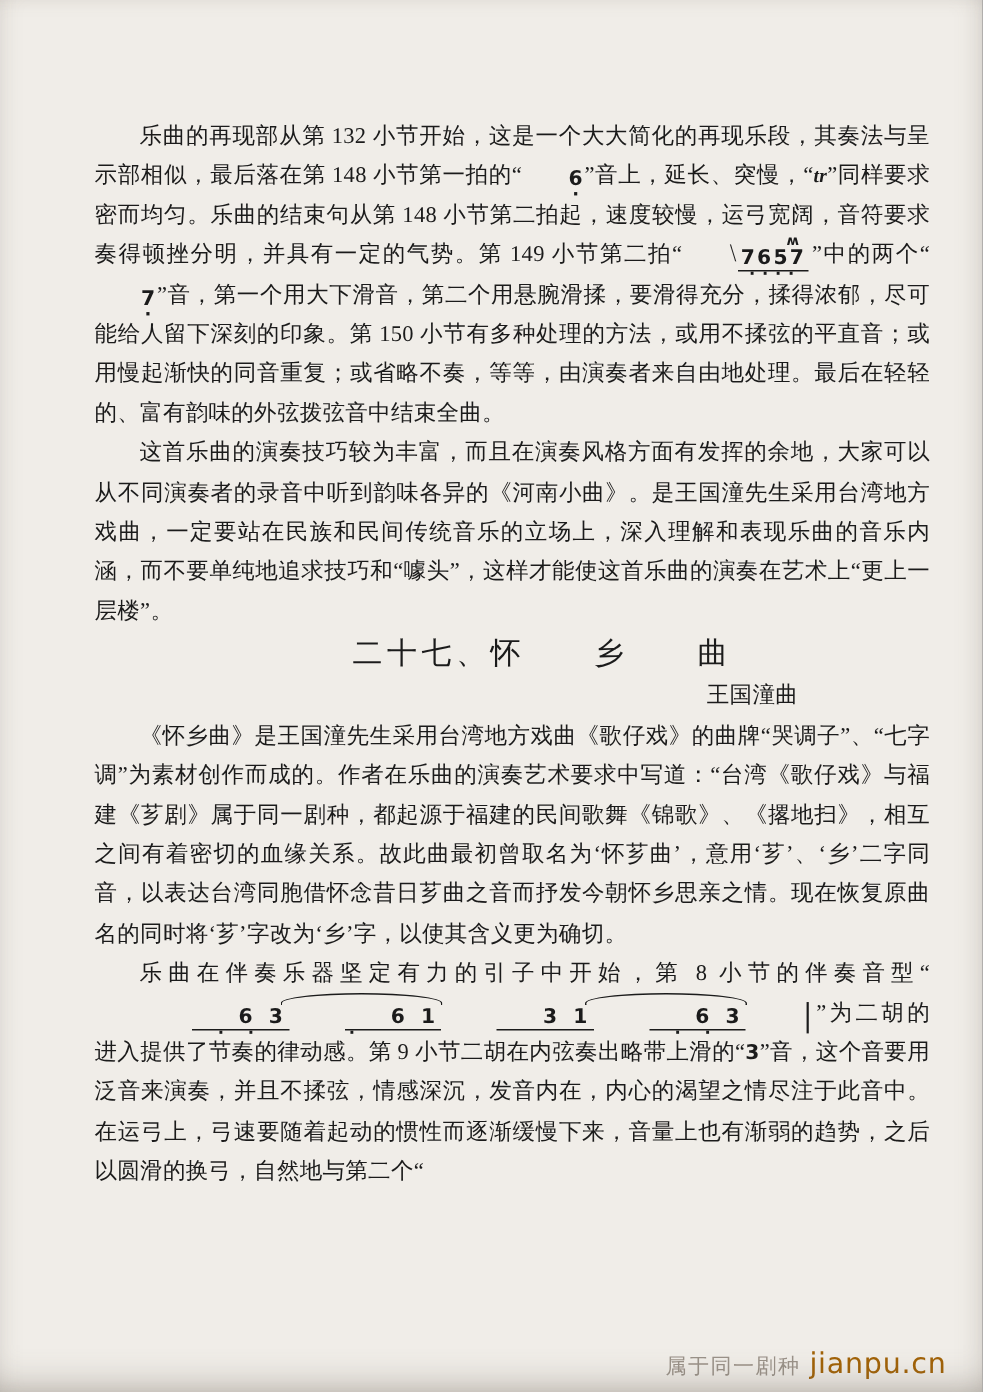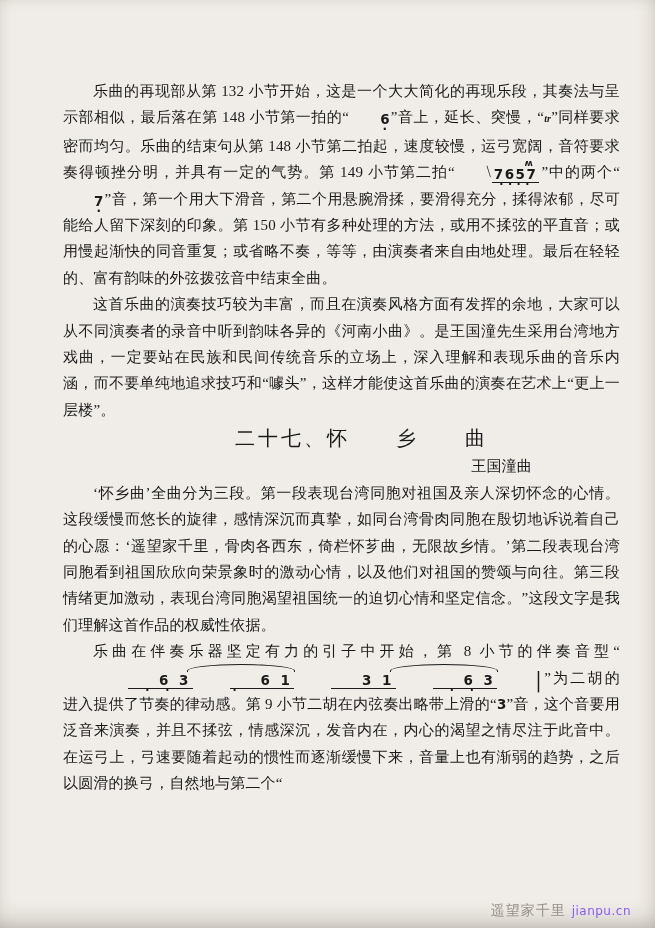--- a/index.html
+++ b/index.html
@@ -33,21 +33,21 @@
   }
   .author-line{
     text-align:right;text-indent:0;
     padding-right:88px;margin:0 0 3px 0;
   }
   .watermark{
     position:absolute;right:24px;bottom:8px;
     font-size:14px;letter-spacing:1px;white-space:nowrap;
   }
   .watermark .wm-name{color:#9a9289;}
-  .watermark .wm-url{color:#8b5cf6;margin-left:6px;font-family:"DejaVu Sans","Liberation Sans",sans-serif;font-size:12px;letter-spacing:.5px;}
+  .watermark .wm-url{color:#a16207;margin-left:6px;font-family:"DejaVu Sans","Liberation Sans",sans-serif;font-size:19px;letter-spacing:.5px;}
 
   
   .notation{
     display:inline-block;position:relative;
     font-family:"DejaVu Sans","Liberation Sans",sans-serif;
     font-weight:700;font-size:13.5px;line-height:15px;height:15px;
     vertical-align:-2px;white-space:nowrap;
   }
   .low-note{padding:0 1px;}
   .low-note .odot{
@@ -58,21 +58,21 @@
   .phrase7657 .digits{border-bottom:1.6px solid #1b1b1b;padding:0 2px;letter-spacing:1.5px;margin-top:17px;}
   .phrase7657 .pdots{
     position:absolute;left:2px;right:0;top:13px;text-align:center;
     font-size:11px;letter-spacing:4.5px;line-height:10px;
   }
   .phrase7657 .slide{
     position:absolute;left:-6px;top:-5px;font-size:9px;font-weight:400;
     transform:rotate(10deg);
   }
   .phrase7657 .squig{position:absolute;top:-11px;left:42%;font-size:9px;letter-spacing:-1px;}
-  .trill{font-family:"Liberation Serif",serif;font-style:italic;font-weight:700;font-size:10px;}
+  .trill{font-family:"Liberation Serif",serif;font-style:italic;font-weight:700;font-size:13px;}
   .bold-note{
     font-family:"DejaVu Sans","Liberation Sans",sans-serif;
     font-weight:700;font-size:13.5px;
   }
   .accomp{margin:0 2px;vertical-align:-2px;}
   .apair{display:inline-block;position:relative;margin:0 4px 0 3px;}
   .apair .ad{border-bottom:1.6px solid #1b1b1b;letter-spacing:3px;padding:0 1px;display:inline-block;}
   .apair .adots{
     position:absolute;left:0;right:0;top:13px;text-align:center;
     font-size:11px;letter-spacing:6px;line-height:10px;
@@ -97,28 +97,28 @@
     </p>
 
     <p>
       <span>这首乐曲的演奏技巧较为丰富，而且在演奏风格方面有发挥的余地，大家可以从不同演奏者的录音中听到韵味各异的《河南小曲》。是王国潼先生采用台湾地方戏曲，一定要站在民族和民间传统音乐的立场上，深入理解和表现乐曲的音乐内涵，而不要单纯地追求技巧和“噱头”，这样才能使这首乐曲的演奏在艺术上“更上一层楼”。</span>
     </p>
 
     <p class="section-title">二十七、怀　　乡　　曲</p>
 
     <p class="author-line">王国潼曲</p>
 
+    <p>
+      <span>《怀乡曲》是王国潼先生采用台湾地方戏曲《歌仔戏》的曲牌“哭调子”、“七字调”为素材创作而成的。作者在乐曲的演奏艺术要求中写道：“台湾《歌仔戏》与福建《芗剧》属于同一剧种，都起源于福建的民间歌舞《锦歌》、《撂地扫》，相互之间有着密切的血缘关系。故此曲最初曾取名为‘怀芗曲’，意用‘芗’、‘乡’二字同音，以表达台湾同胞借怀念昔日芗曲之音而抒发今朝怀乡思亲之情。现在恢复原曲名的同时将‘芗’字改为‘乡’字，以使其含义更为确切。</span>
+    </p>
 
-    <p>
-      <span>‘怀乡曲’全曲分为三段。第一段表现台湾同胞对祖国及亲人深切怀念的心情。这段缓慢而悠长的旋律，感情深沉而真挚，如同台湾骨肉同胞在殷切地诉说着自己的心愿：‘遥望家千里，骨肉各西东，倚栏怀芗曲，无限故乡情。’第二段表现台湾同胞看到祖国欣欣向荣景象时的激动心情，以及他们对祖国的赞颂与向往。第三段情绪更加激动，表现台湾同胞渴望祖国统一的迫切心情和坚定信念。”这段文字是我们理解这首作品的权威性依据。</span>
-    </p>
 
     <p>
       <span>乐曲在伴奏乐器坚定有力的引子中开始，第 8 小节的伴奏音型“</span><span class="notation accomp"><span class="apair"><span class="ad">6 3</span><span class="adots">· ·</span></span><span class="apair arc dots-left"><span class="ad">6 1</span><span class="adots">·</span></span><span class="apair"><span class="ad">3 1</span><span class="adots"></span></span><span class="apair arc"><span class="ad">6 3</span><span class="adots">· ·</span></span><span class="bar">|</span></span><span>”为二胡的进入提供了节奏的律动感。第 9 小节二胡在内弦奏出略带上滑的“</span><span class="bold-note">3</span><span>”音，这个音要用泛音来演奏，并且不揉弦，情感深沉，发音内在，内心的渴望之情尽注于此音中。在运弓上，弓速要随着起动的惯性而逐渐缓慢下来，音量上也有渐弱的趋势，之后以圆滑的换弓，自然地与第二个“</span>
     </p>
 
   </div>
 
   <div class="watermark">
-    <span class="wm-name">遥望家千里</span><span class="wm-url">jianpu.cn</span>
+    <span class="wm-name">属于同一剧种</span><span class="wm-url">jianpu.cn</span>
   </div>
 
 </div>
 
 </body></html>

